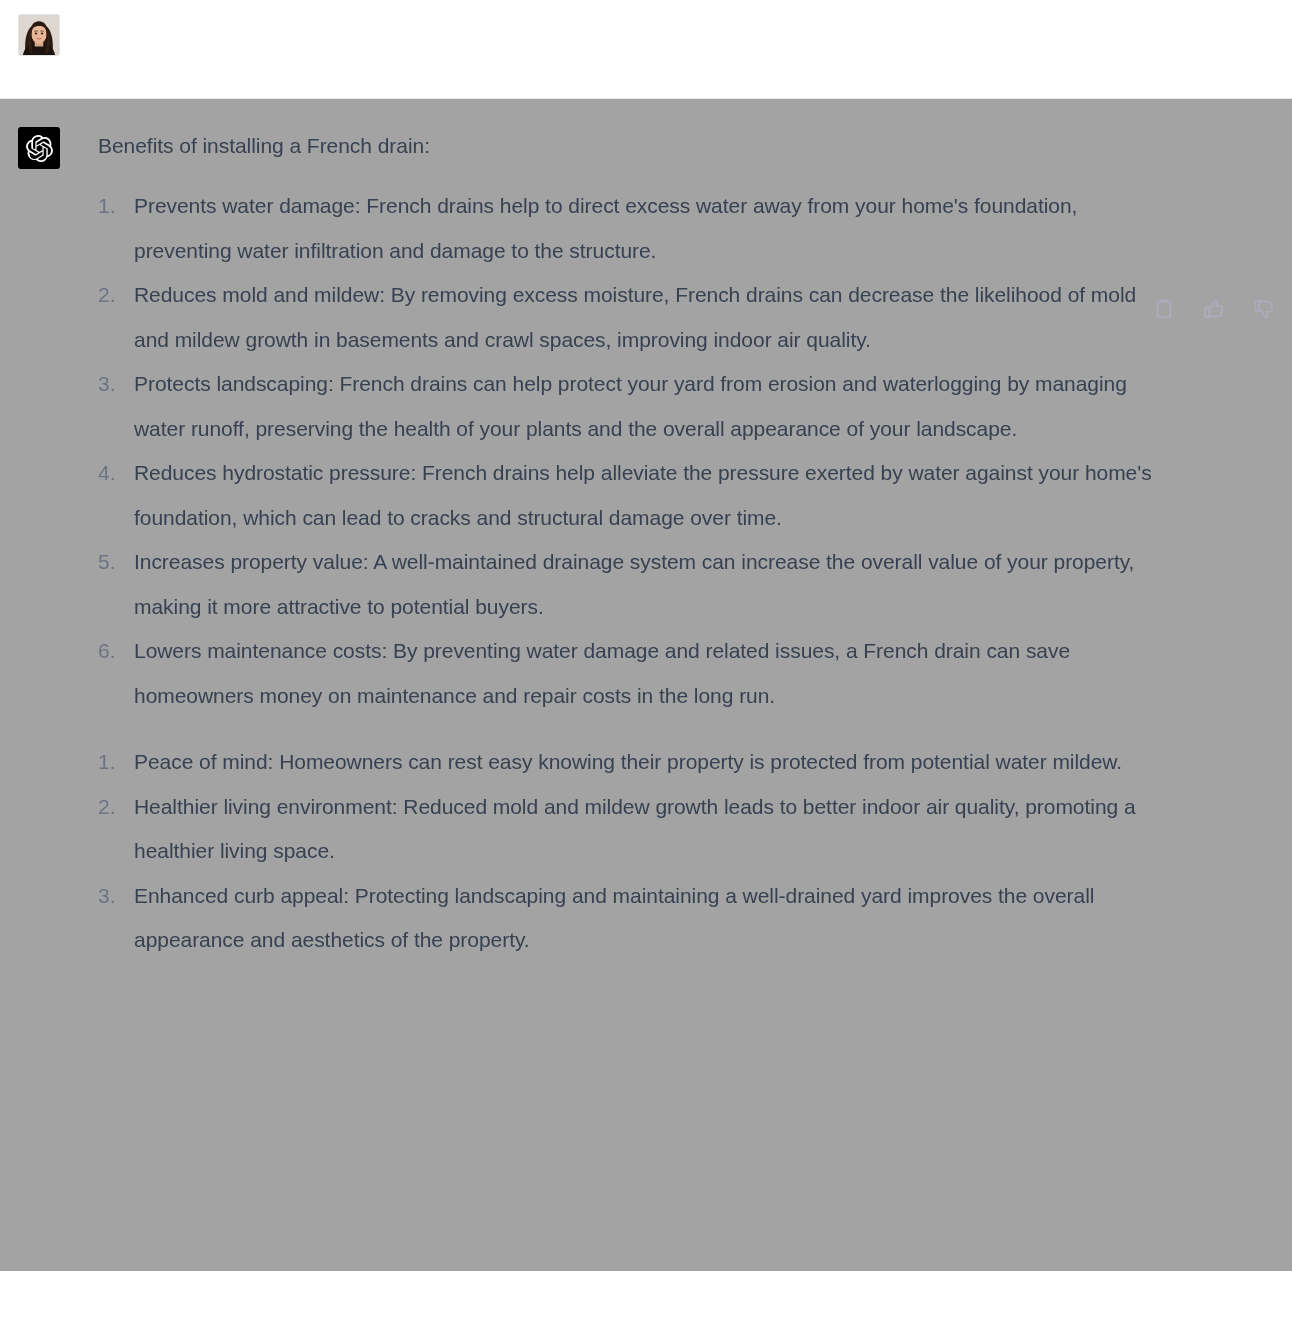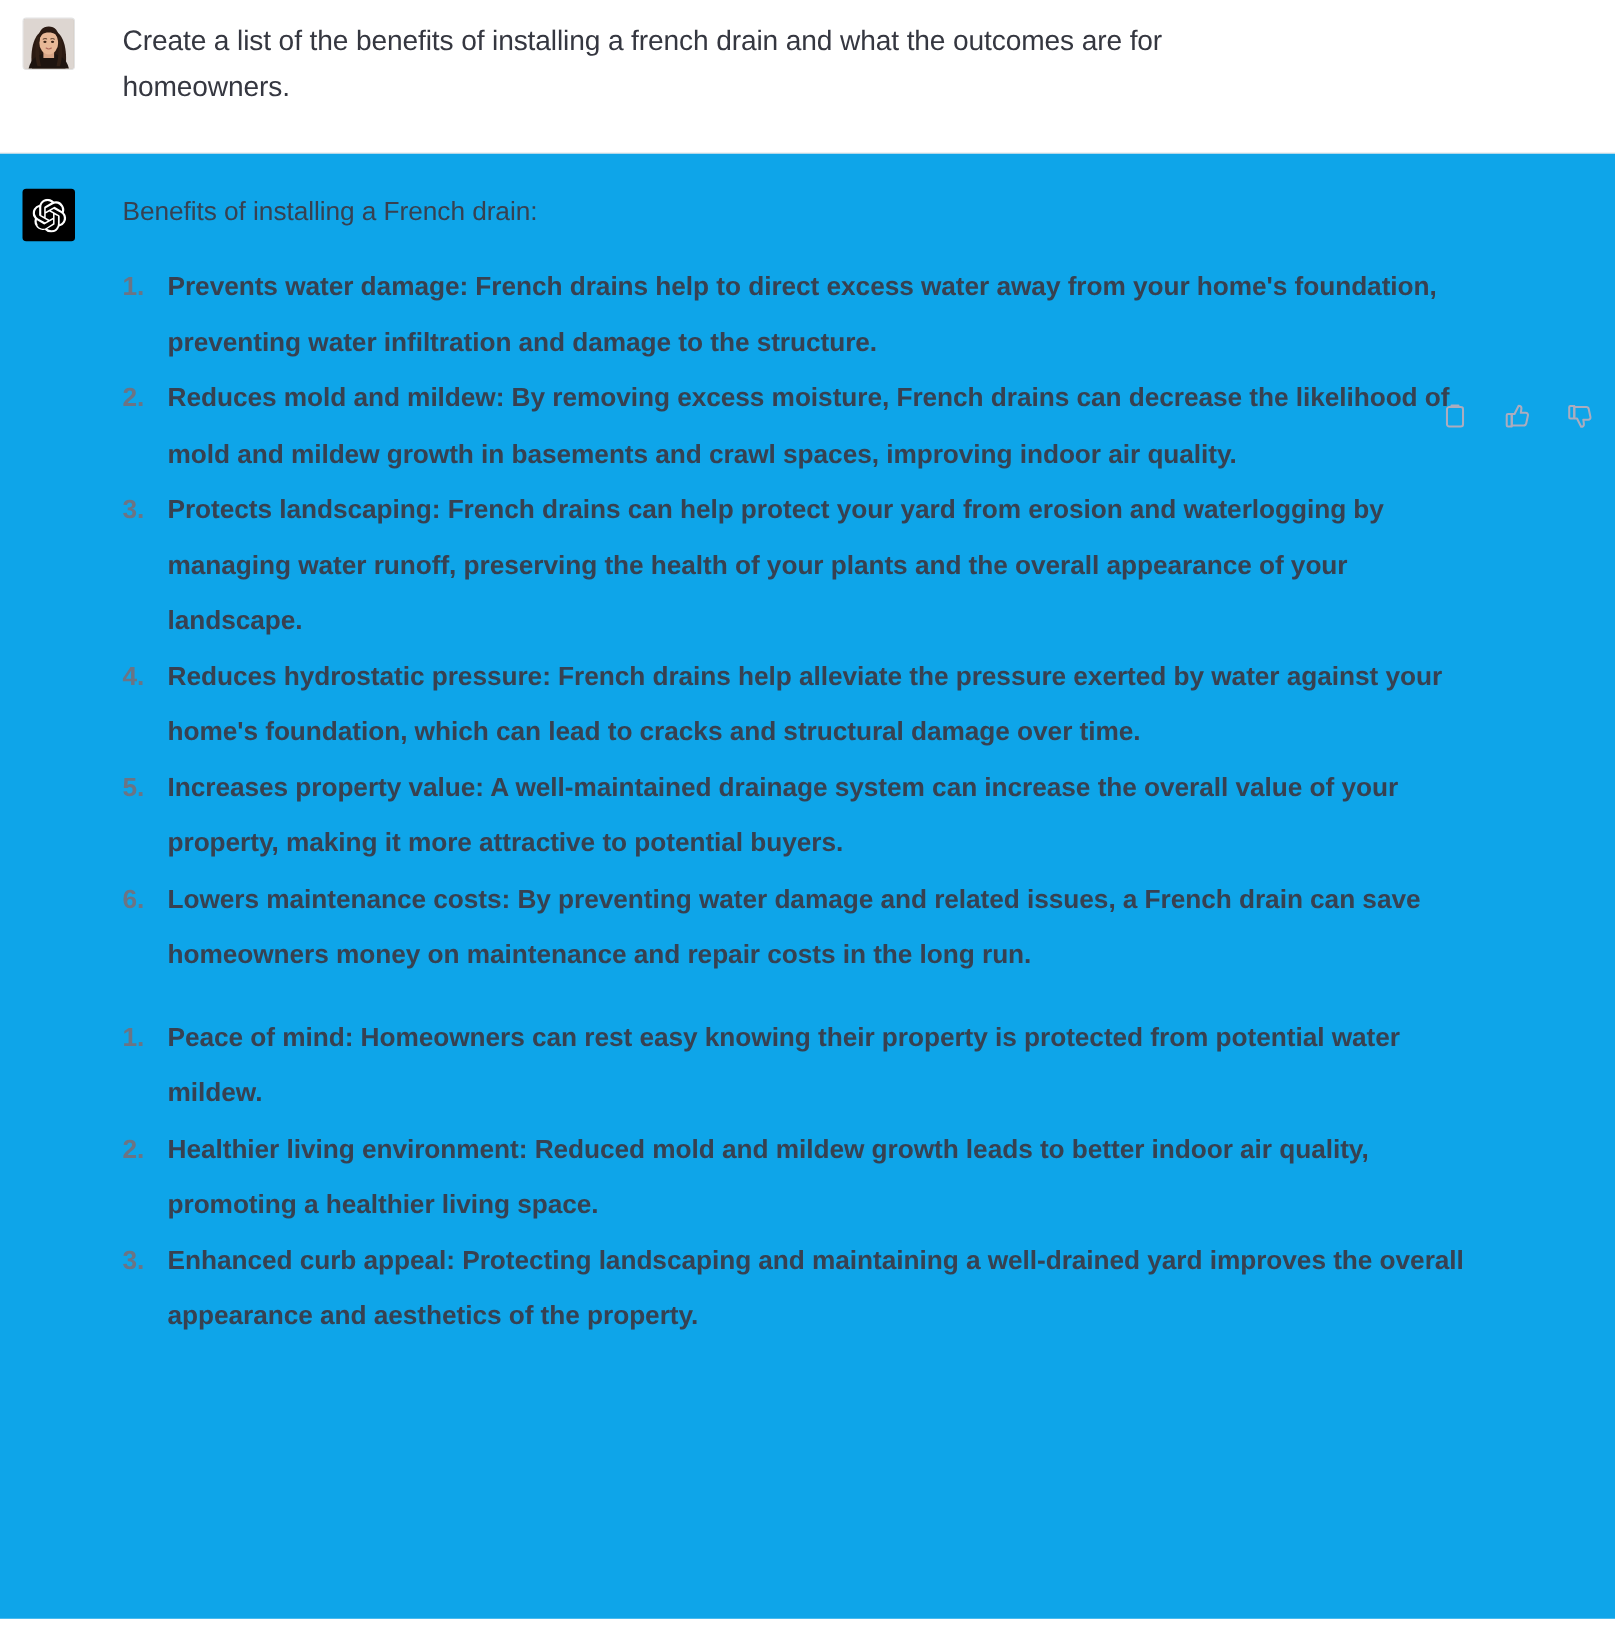--- a/index.html
+++ b/index.html
@@ -52,21 +52,21 @@
     margin-left: 38px;
     font-size: 22.5px;
     line-height: 37px;
     color: #353740;
     max-width: 960px;
     letter-spacing: -0.1px;
   }
 
   
   .turn-assistant {
-    background: #0ea5e9;
+    background: #a3a3a3;
     position: relative;
     padding: 28px 0 40px 0;
     min-height: 1172px;
     box-sizing: border-box;
   }
   .turn-assistant .row {
     display: flex;
     align-items: flex-start;
     padding-left: 18px;
   }
@@ -98,21 +98,20 @@
     margin: 0;
   }
   .para.first { margin-top: 3px; }
   .para.outcomes-head { margin-top: 42px; }
 
   ol.md-list {
     list-style: none;
     margin: 22px 3px 0 0;
     padding: 0;
     counter-reset: li;
-    font-weight: bold;
   }
   ol.md-list > li {
     counter-increment: li;
     position: relative;
     padding-left: 36px;
     font-size: 21px;
     line-height: 44.5px;
     color: #374151;
   }
   ol.md-list > li::before {
@@ -186,21 +185,20 @@
 
           <ellipse cx="17.8" cy="19.4" rx="1.3" ry="1" fill="#3b2417"></ellipse>
           <ellipse cx="24.2" cy="19.4" rx="1.3" ry="1" fill="#3b2417"></ellipse>
 
           <path d="M16 17.2 q1.8 -1 3.6 -0.2" stroke="#4a2f1e" stroke-width="0.8" fill="none"></path>
           <path d="M22.4 17 q1.8 -0.8 3.6 0.2" stroke="#4a2f1e" stroke-width="0.8" fill="none"></path>
 
           <path d="M18.8 24.6 q2.2 1.6 4.4 0" stroke="#b06a5c" stroke-width="1" fill="none" stroke-linecap="round"></path>
         </svg>
       </div>
-      <div class="user-text">Create a list of the benefits of installing a french drain and what the outcomes are for homeowners.</div>
     </div>
   </div>
 
   <div class="turn-assistant">
 
     <div class="actions">
       <button class="action-btn" aria-label="Copy">
         <svg viewBox="0 0 24 24" aria-hidden="true">
           <rect x="5" y="4" width="14" height="17" rx="2"></rect>
           <path d="M9 4 V2.6 h6 V4"></path>

